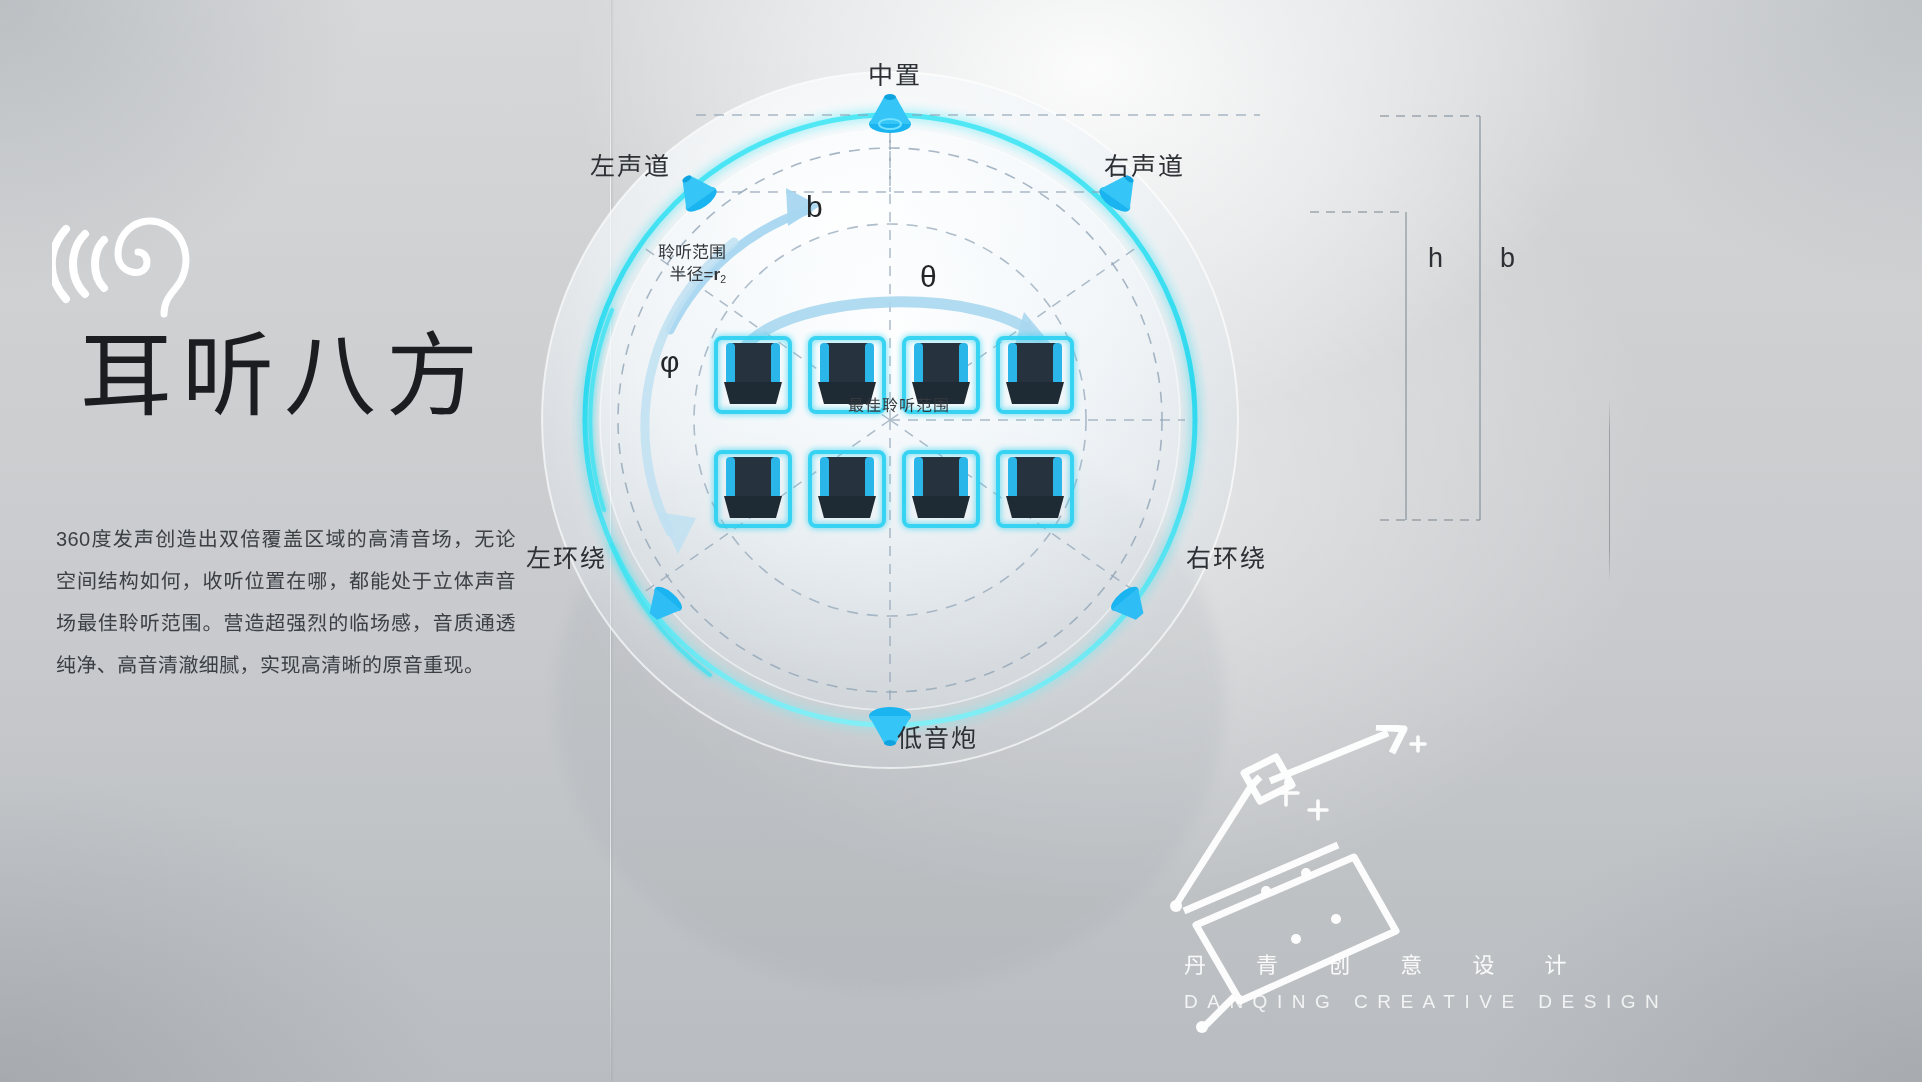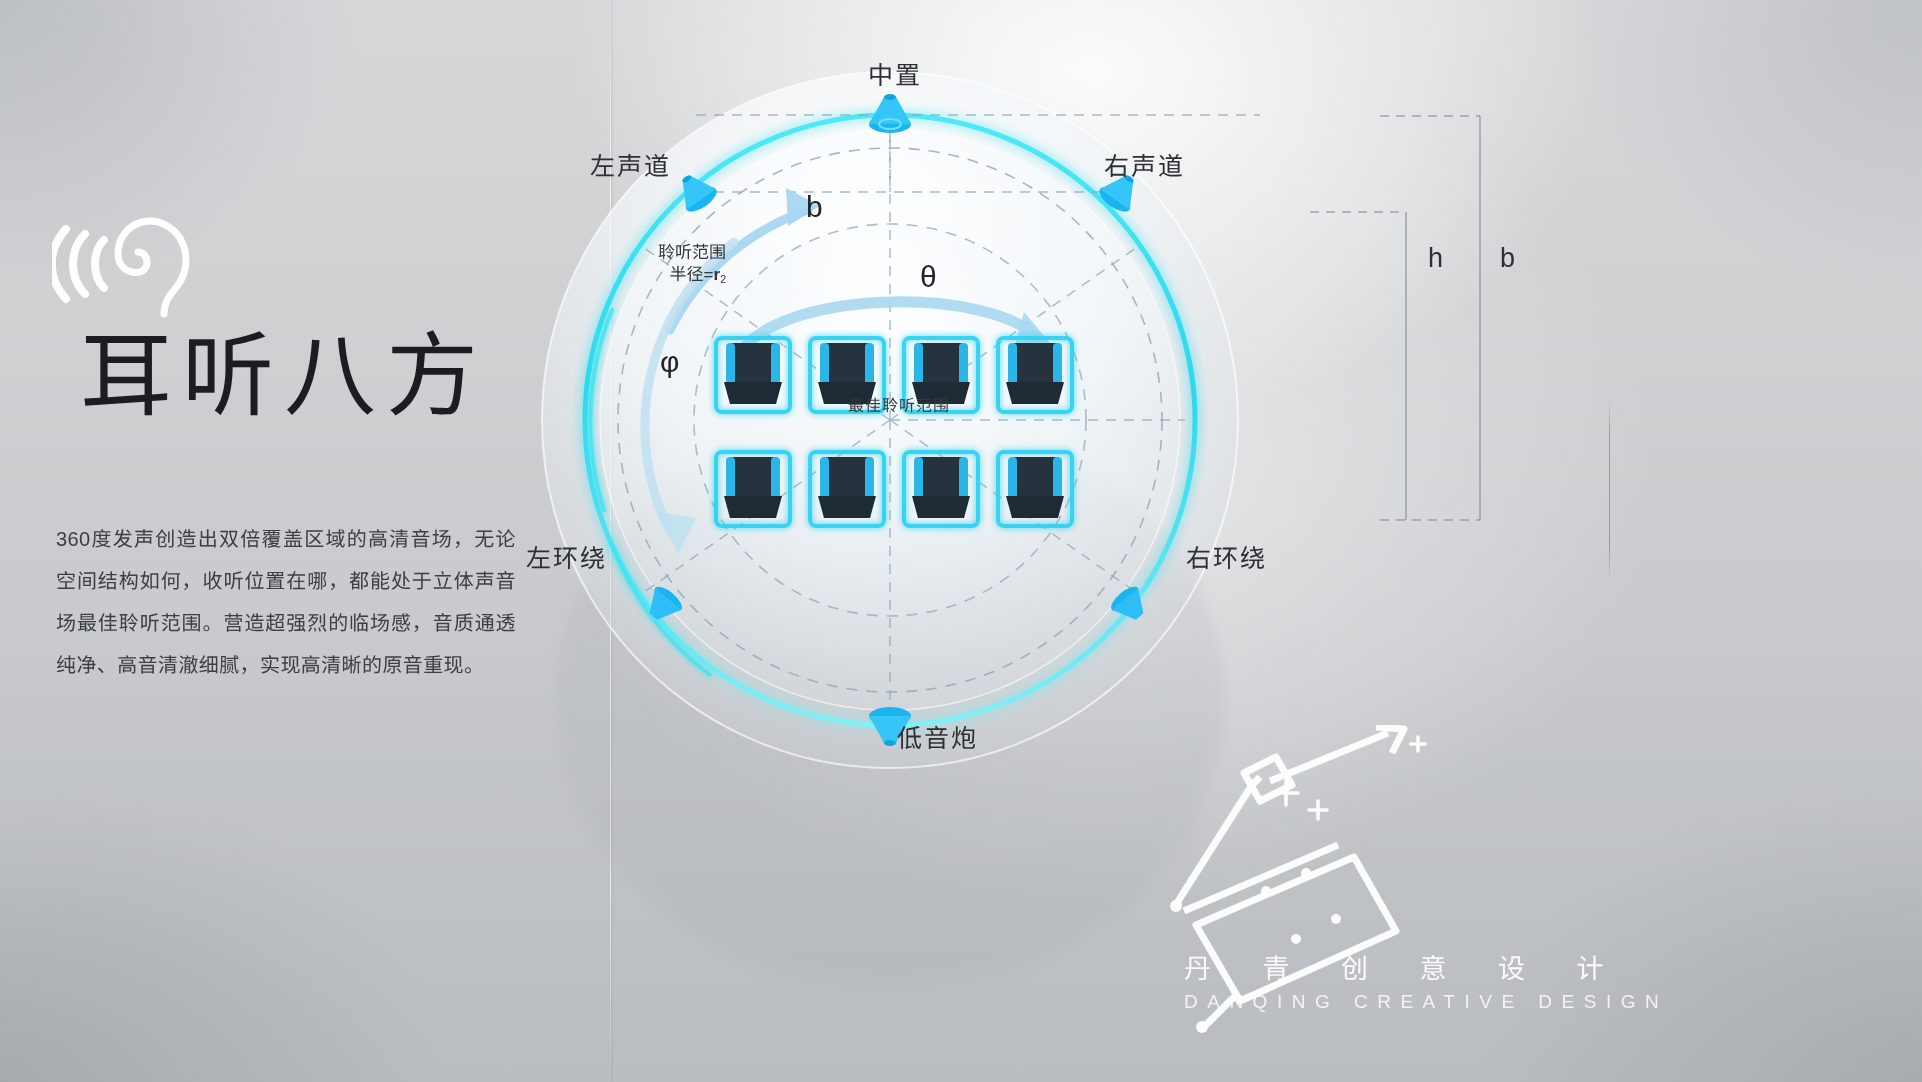--- a/index.html
+++ b/index.html
@@ -75,21 +75,21 @@
   .formula sub{font-size:.6em;vertical-align:baseline;position:relative;top:.3em;}
   .formula-rule{
     position:absolute;left:1609px;top:400px;width:1px;height:182px;
     background:linear-gradient(180deg,rgba(110,116,122,0),rgba(110,116,122,.55) 18%,rgba(110,116,122,.55) 82%,rgba(110,116,122,0));
   }
 
   
   .watermark{position:absolute;left:1160px;top:725px;width:700px;height:330px;}
   .wm-cn{
     position:absolute;left:24px;top:222px;
-    font-size:27px;letter-spacing:22px;color:rgba(255,255,255,.92);font-weight:300;
+    font-size:22px;letter-spacing:22px;color:rgba(255,255,255,.92);font-weight:300;
     white-space:nowrap;
   }
   .wm-en{
     position:absolute;left:24px;top:266px;
     font-size:19px;letter-spacing:9.5px;color:rgba(255,255,255,.82);font-weight:300;
     white-space:nowrap;
   }
 </style>
 </head>
 <body>

